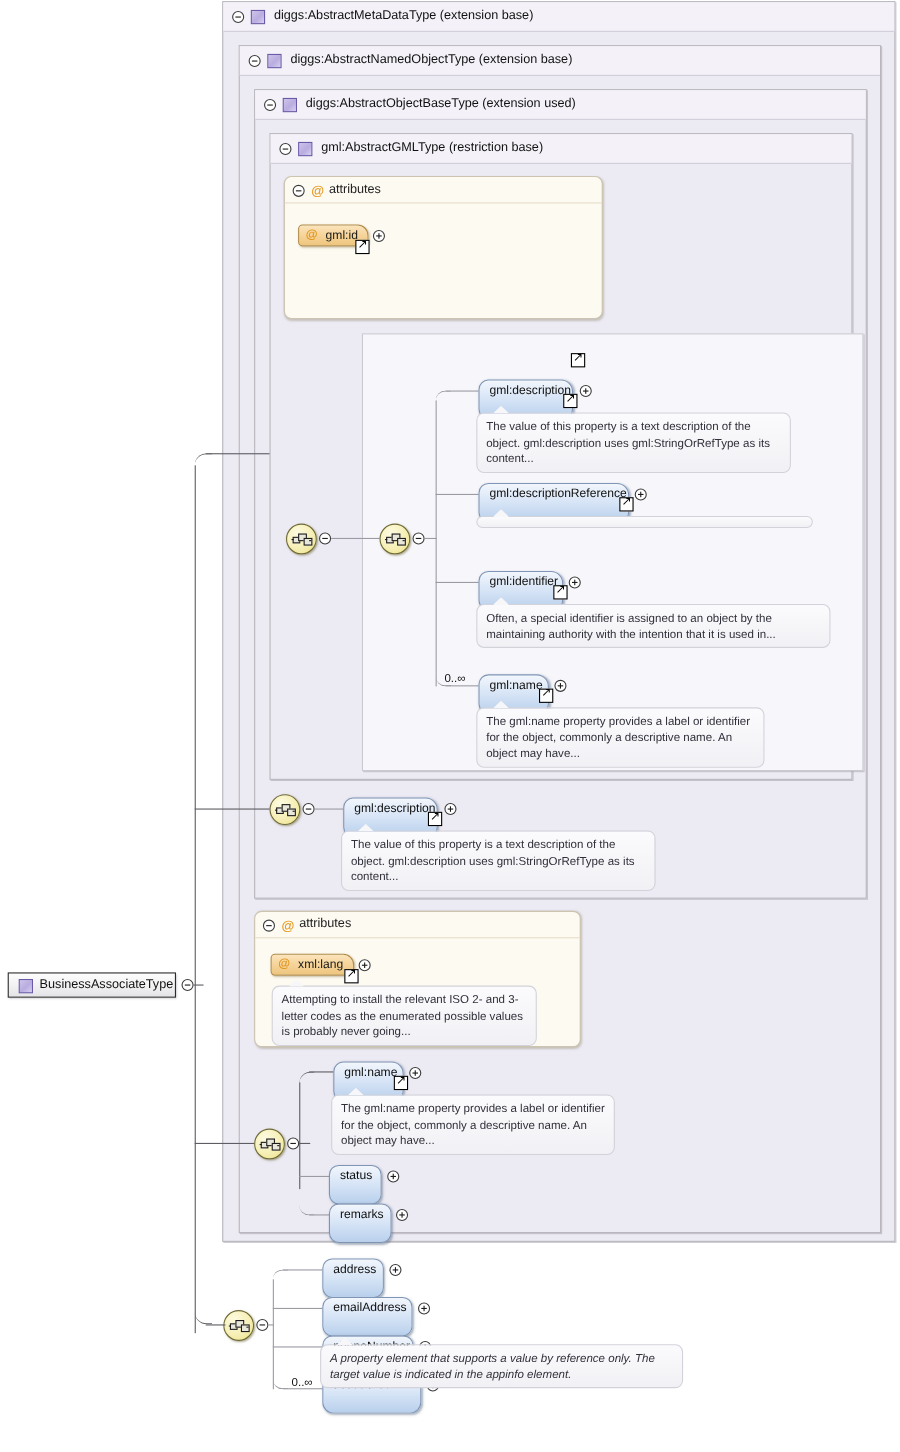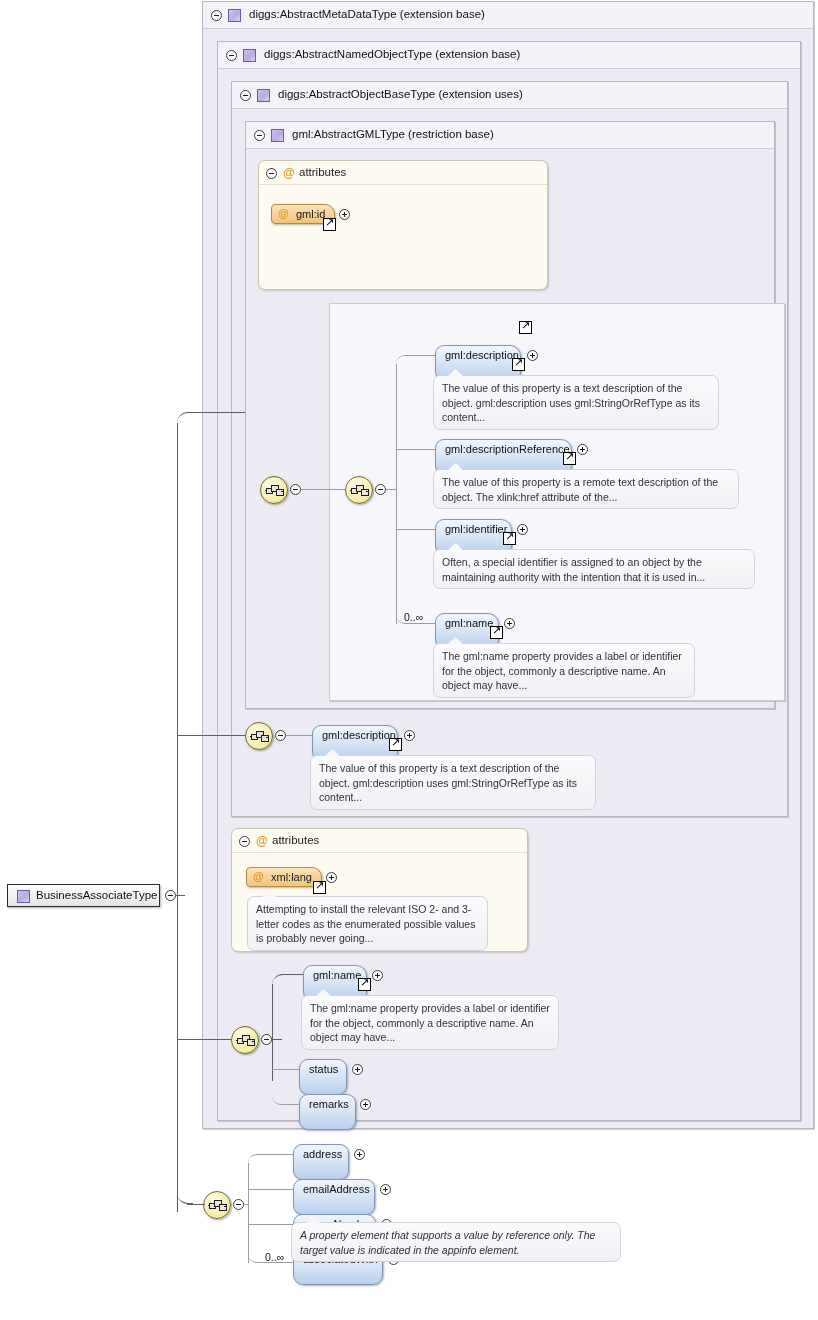--- a/index.html
+++ b/index.html
@@ -124,21 +124,21 @@
     <span class="minus" style="left:8px;top:8px;"></span>
     <span class="ctglyph" style="left:25px;top:7px;"></span>
     <span class="ctitle">diggs:AbstractNamedObjectType (extension base)</span>
   </div>
 </div>
 
 <div class="container" style="left:231px;top:81px;width:557px;height:736px;">
   <div class="chead">
     <span class="minus" style="left:8px;top:8px;"></span>
     <span class="ctglyph" style="left:25px;top:7px;"></span>
-    <span class="ctitle">diggs:AbstractObjectBaseType (extension uses)</span>
+    <span class="ctitle">diggs:AbstractObjectBaseType (extension used)</span>
   </div>
 </div>
 
 <div class="container" style="left:245px;top:121px;width:530px;height:588px;">
   <div class="chead">
     <span class="minus" style="left:8px;top:8px;"></span>
     <span class="ctglyph" style="left:25px;top:7px;"></span>
     <span class="ctitle">gml:AbstractGMLType (restriction base)</span>
   </div>
 </div>
@@ -179,21 +179,20 @@
   <span>The value of this property is a text description of the object. gml:description uses gml:StringOrRefType as its content...</span>
 </div>
 
 <div class="elbox" style="left:435px;top:439px;width:137px;">
   <span class="elab">gml:descriptionReference</span>
 </div>
 <span class="linkarrow" style="left:563px;top:452px;"></span>
 <span class="plus" style="left:577px;top:444px;"></span>
 <div class="doc" style="left:433px;top:469px;width:306px;">
   <span class="tail"></span>
-  <span>The value of this property is a remote text description of the object. The xlink:href attribute of the...</span>
 </div>
 
 <div class="elbox" style="left:435px;top:519px;width:77px;">
   <span class="elab">gml:identifier</span>
 </div>
 <span class="linkarrow" style="left:503px;top:532px;"></span>
 <span class="plus" style="left:517px;top:524px;"></span>
 <div class="doc" style="left:433px;top:549px;width:322px;">
   <span class="tail"></span>
   <span>Often, a special identifier is assigned to an object by the maintaining authority with the intention that it is used in...</span>

